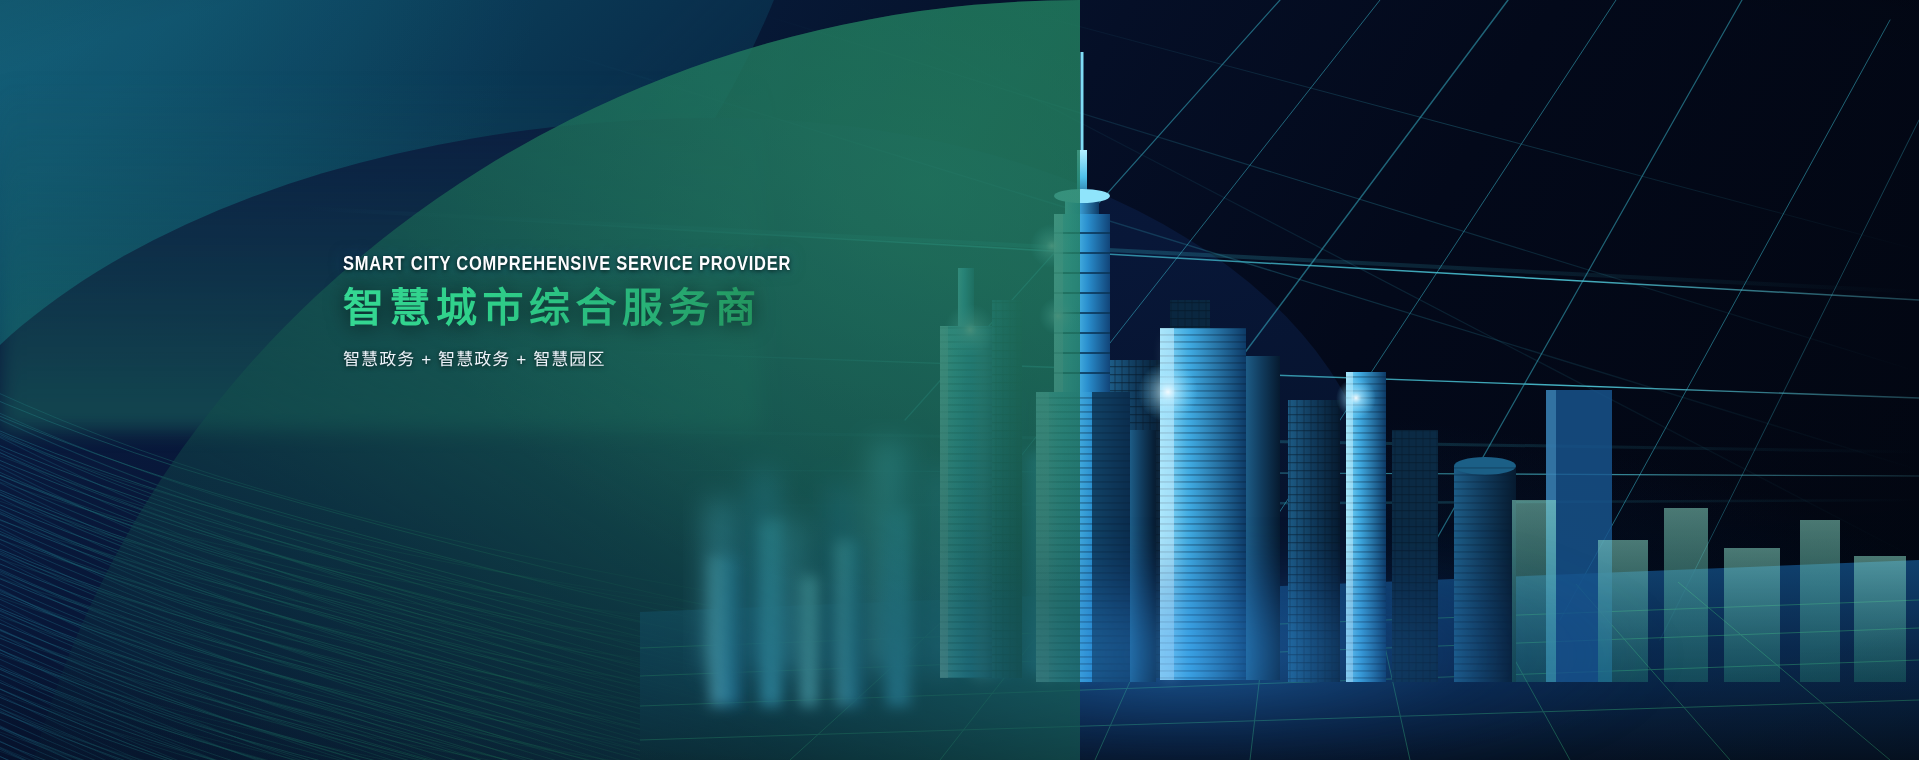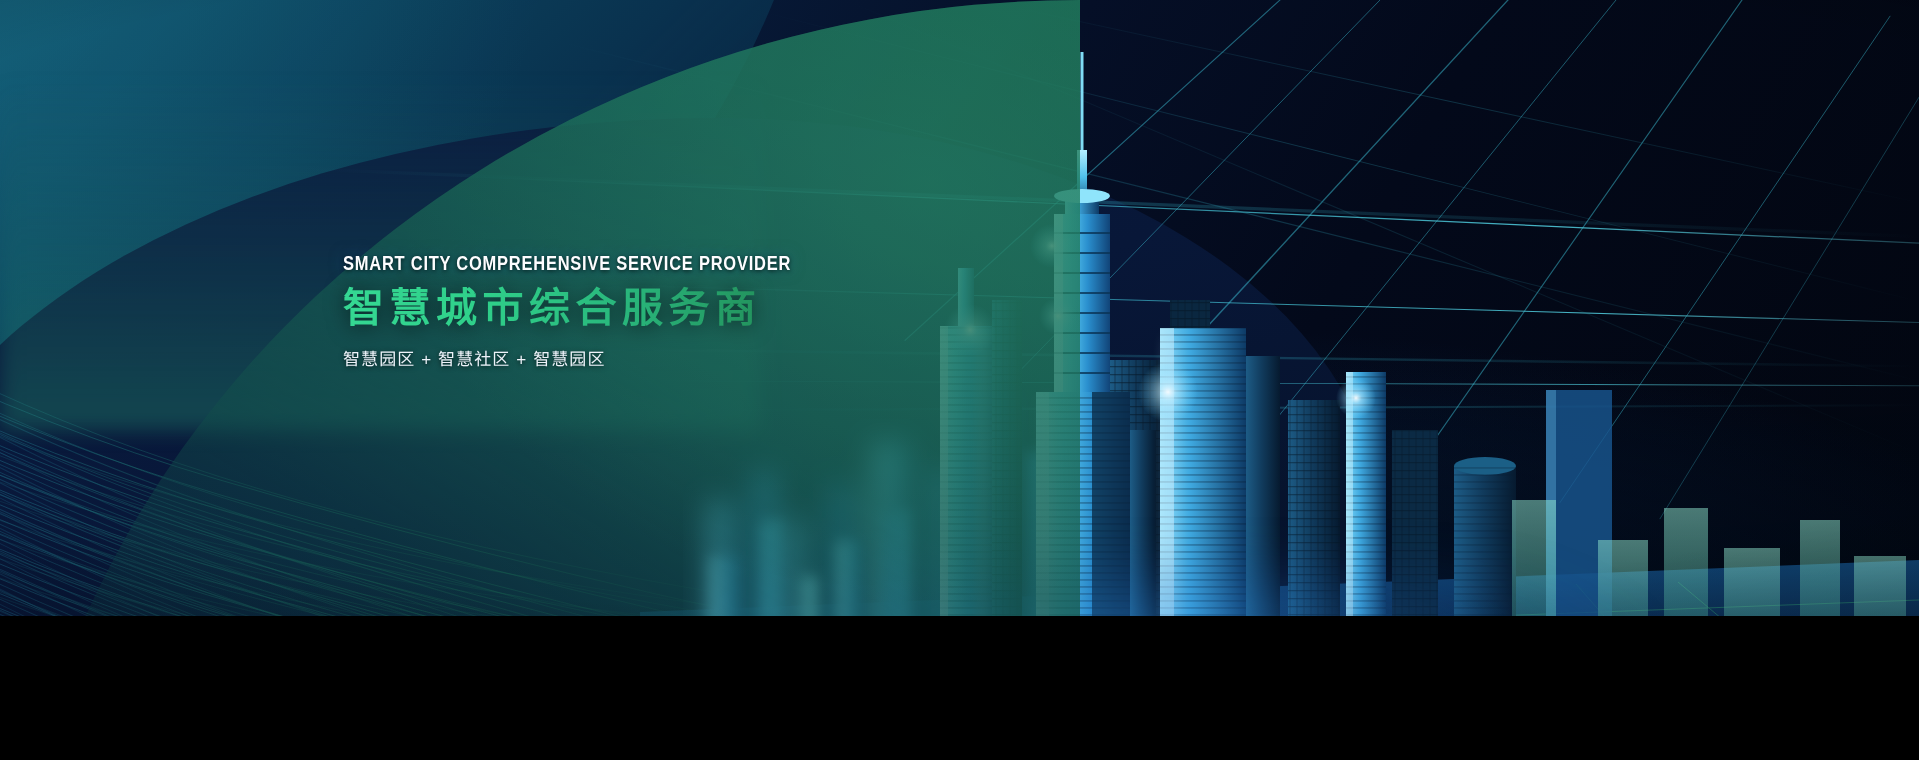--- a/index.html
+++ b/index.html
@@ -1,21 +1,21 @@
 <!DOCTYPE html>
 <html lang="zh-CN"><head>
 <meta charset="utf-8">
 <title>Smart City Banner</title>
 <style>
   * { margin:0; padding:0; box-sizing:border-box; }
   html,body { background:#000; }
 
   #banner{
     position:relative;
-    width:1919px; height:616px;
+    width:1919px; height:760px;
     overflow:hidden;
     background:#040d1f;
     font-family:"Liberation Sans","DejaVu Sans",sans-serif;
     user-select:none;
   }
 
   .layer{ position:absolute; inset:0; pointer-events:none; }
 
   
   #sky{
@@ -460,16 +460,16 @@
   </div>
 
   <div class="layer" id="ground-glow"></div>
   <div class="layer" id="green-haze"></div>
   <div class="layer" id="green-sweep"></div>
   <div class="layer" id="vignette"></div>
 
   <div id="copy">
     <div id="kicker">SMART CITY COMPREHENSIVE SERVICE PROVIDER</div>
     <div id="headline">智慧城市综合服务商</div>
-    <div id="subline">智慧园区 + 智慧社区 + 智慧园区</div>
+    <div id="subline">智慧政务 + 智慧政务 + 智慧园区</div>
   </div>
 
 </div>
 
 </body></html>

